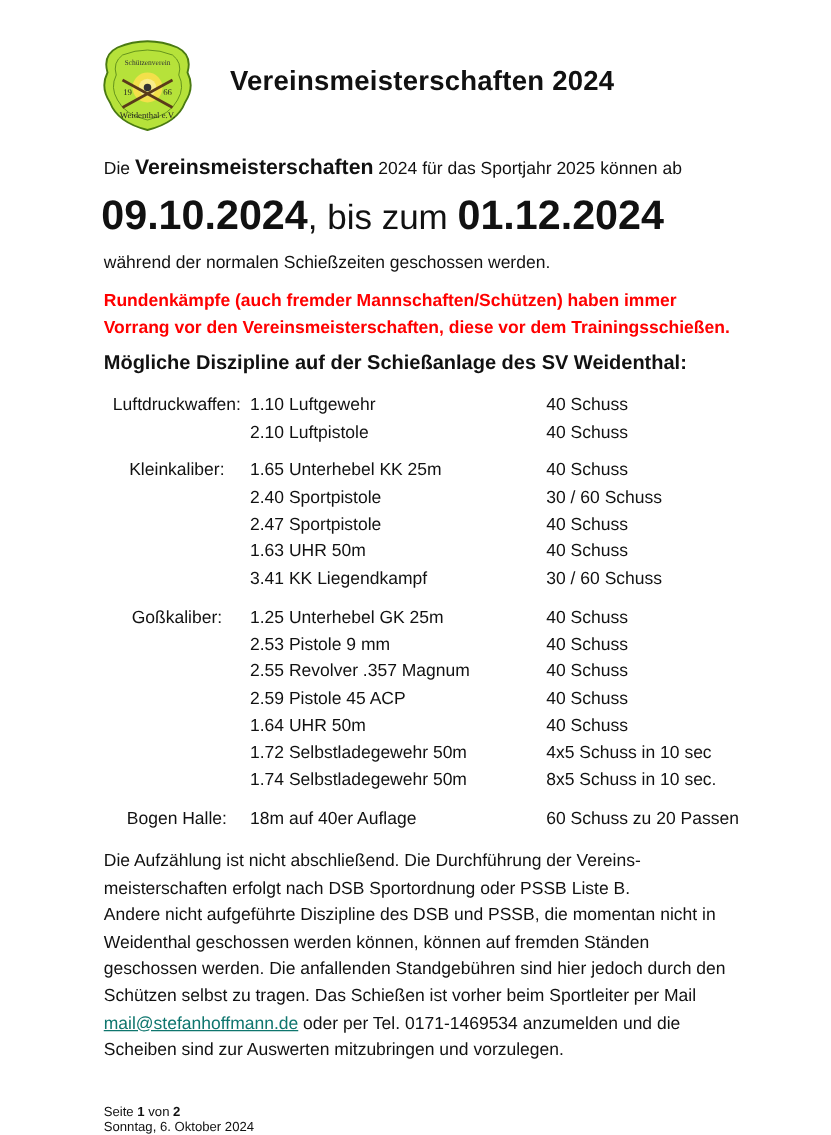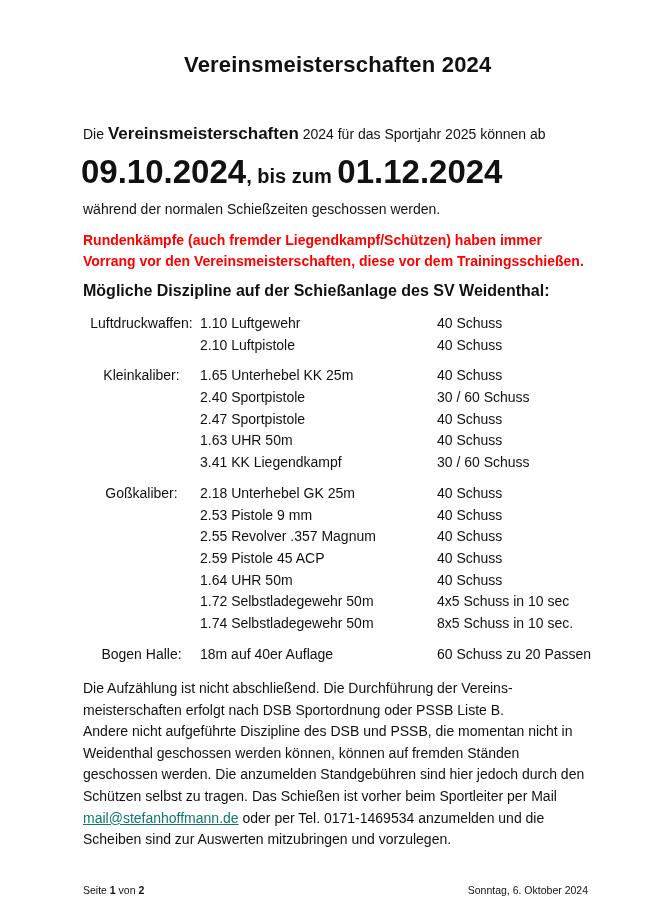--- a/index.html
+++ b/index.html
@@ -16,21 +16,21 @@
       font-size: 22px; font-weight: bold; letter-spacing: 0.2px;
     }
     .intro {
       position: absolute; left: 83px; top: 124px; font-size: 14px;
     }
     .intro .em { font-size: 17px; font-weight: bold; }
     .dates {
       position: absolute; left: 81px; top: 150px; font-size: 33px; line-height: 44px;
     }
     .dates .big { font-weight: bold; margin-top: 24px; }
-    .dates .mid { font-size: 20px; font-weight: bold; }
+    .dates .mid { font-size: 28px; font-weight: normal; }
     .during { position: absolute; left: 83px; top: 201px; font-size: 14px; }
     .warning {
       position: absolute; left: 83px; top: 230px; width: 540px;
       font-size: 14px; font-weight: bold; color: #ff0000; line-height: 21px;
     }
     .subhead {
       position: absolute; left: 83px; top: 282px; font-size: 16px; font-weight: bold;
     }
     .disc { position: absolute; left: 83px; top: 313px; width: 540px; font-size: 14px; }
     .group { margin-bottom: 9px; }
@@ -39,44 +39,59 @@
     .name { width: 237px; flex: none; }
     .amt { flex: none; }
     .body-text {
       position: absolute; left: 83px; top: 678px; width: 520px;
       font-size: 14px; line-height: 21.6px;
     }
     .body-text p { margin: 0; }
     .link { color: #0f766e; text-decoration: underline; }
     .footer {
       position: absolute; left: 83px; top: 884px; width: 505px;
-      font-size: 10.5px; display: flex; justify-content: space-between;
+      font-size: 10.5px; display: flex; justify-content: space-between; flex-direction: column;
     }
     .footer b { font-weight: bold; }
   </style>
 </head>
 <body>
 
 <div class="page">
 
+  <div class="logo">
+    <svg width="76" height="76" viewBox="0 0 76 76">
+      <path d="M14 8 Q38 -2 62 8 Q74 14 70 28 Q76 40 68 52 Q62 68 38 74 Q14 68 8 52 Q0 40 6 28 Q2 14 14 8 Z" fill="#b6e23a" stroke="#4a7a12" stroke-width="1.5"></path>
+      <path d="M18 14 Q38 6 58 14 Q66 20 63 30 Q68 40 62 50 Q56 62 38 66 Q20 62 14 50 Q8 40 13 30 Q10 20 18 14 Z" fill="none" stroke="#4a7a12" stroke-width="0.6"></path>
+      <circle cx="38" cy="40" r="12" fill="#f3e04a"></circle>
+      <circle cx="38" cy="40" r="7" fill="#f8ec8a"></circle>
+      <circle cx="38" cy="40" r="3" fill="#333"></circle>
+      <line x1="18" y1="56" x2="58" y2="34" stroke="#5a3a1a" stroke-width="2.2"></line>
+      <line x1="18" y1="34" x2="58" y2="56" stroke="#5a3a1a" stroke-width="2.2"></line>
+      <text x="38" y="22" font-size="6" text-anchor="middle" fill="#333" font-family="Liberation Serif, serif">Schützenverein</text>
+      <text x="22" y="46" font-size="7" text-anchor="middle" fill="#222" font-family="Liberation Serif, serif">19</text>
+      <text x="54" y="46" font-size="7" text-anchor="middle" fill="#222" font-family="Liberation Serif, serif">66</text>
+      <text x="38" y="64" font-size="7" text-anchor="middle" fill="#222" font-family="Liberation Serif, serif">Weidenthal e.V.</text>
+    </svg>
+  </div>
 
   <div class="title">Vereinsmeisterschaften 2024</div>
 
   <div class="intro">
     <span>Die </span><span class="em">Vereinsmeisterschaften</span><span> 2024 für das Sportjahr 2025 können ab</span>
   </div>
 
   <div class="dates">
     <span class="big">09.10.2024</span><span class="mid">, bis zum </span><span class="big">01.12.2024</span>
   </div>
 
   <div class="during">während der normalen Schießzeiten geschossen werden.</div>
 
   <div class="warning">
-    <div>Rundenkämpfe (auch fremder Liegendkampf/Schützen) haben immer</div>
+    <div>Rundenkämpfe (auch fremder Mannschaften/Schützen) haben immer</div>
     <div>Vorrang vor den Vereinsmeisterschaften, diese vor dem Trainingsschießen.</div>
   </div>
 
   <div class="subhead">Mögliche Diszipline auf der Schießanlage des SV Weidenthal:</div>
 
   <div class="disc">
     <div class="group">
       <div class="row">
         <span class="cat">Luftdruckwaffen:</span>
         <span class="name">1.10 Luftgewehr</span>
@@ -113,21 +128,21 @@
       <div class="row">
         <span class="cat"></span>
         <span class="name">3.41 KK Liegendkampf</span>
         <span class="amt">30 / 60 Schuss</span>
       </div>
     </div>
 
     <div class="group">
       <div class="row">
         <span class="cat">Goßkaliber:</span>
-        <span class="name">2.18 Unterhebel GK 25m</span>
+        <span class="name">1.25 Unterhebel GK 25m</span>
         <span class="amt">40 Schuss</span>
       </div>
       <div class="row">
         <span class="cat"></span>
         <span class="name">2.53 Pistole 9 mm</span>
         <span class="amt">40 Schuss</span>
       </div>
       <div class="row">
         <span class="cat"></span>
         <span class="name">2.55 Revolver .357 Magnum</span>
@@ -162,21 +177,21 @@
         <span class="amt">60 Schuss zu 20 Passen</span>
       </div>
     </div>
   </div>
 
   <div class="body-text">
     <p>Die Aufzählung ist nicht abschließend. Die Durchführung der Vereins-</p>
     <p>meisterschaften erfolgt nach DSB Sportordnung oder PSSB Liste B.</p>
     <p>Andere nicht aufgeführte Diszipline des DSB und PSSB, die momentan nicht in</p>
     <p>Weidenthal geschossen werden können, können auf fremden Ständen</p>
-    <p>geschossen werden. Die anzumelden Standgebühren sind hier jedoch durch den</p>
+    <p>geschossen werden. Die anfallenden Standgebühren sind hier jedoch durch den</p>
     <p>Schützen selbst zu tragen. Das Schießen ist vorher beim Sportleiter per Mail</p>
     <p><a class="link" href="mailto:mail@stefanhoffmann.de">mail@stefanhoffmann.de</a><span> oder per Tel. 0171-1469534 anzumelden und die</span></p>
     <p>Scheiben sind zur Auswerten mitzubringen und vorzulegen.</p>
   </div>
 
   <div class="footer">
     <span><span>Seite </span><b>1</b><span> von </span><b>2</b></span>
     <span>Sonntag, 6. Oktober 2024</span>
   </div>
 

